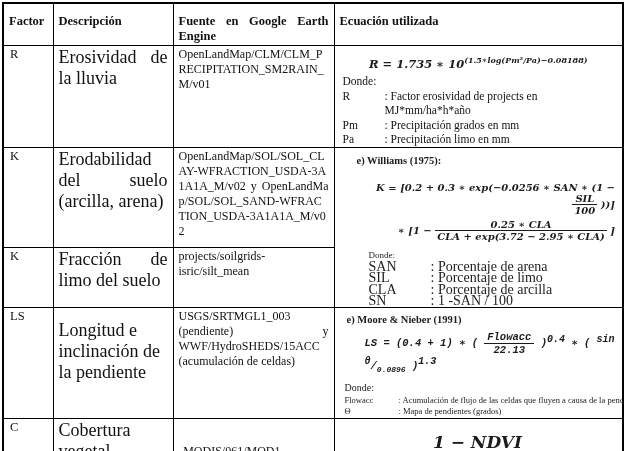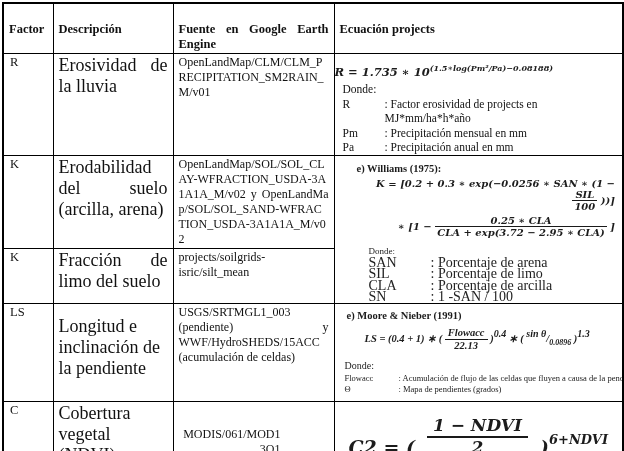--- a/index.html
+++ b/index.html
@@ -6,58 +6,58 @@
   body{
     width:624px;height:451px;background:#ffffff;overflow:hidden;
     font-family:"Liberation Serif",serif;color:#111;position:relative;
   }
   table.factors{
     position:absolute;left:2px;top:2px;width:620px;
     border-collapse:collapse;table-layout:fixed;
     border:2px solid #000;
   }
   td,th{border:1px solid #000;vertical-align:top;padding:1px 5px 1px 5px;overflow:hidden;}
-  th{font-size:12.5px;text-align:left;font-weight:bold;padding-top:18px;}
+  th{font-size:12.5px;text-align:left;font-weight:bold;padding-top:10px;}
   .justify{text-align:justify;}
   .breakall{word-break:break-all;text-align:justify;}
   .factor-cell{font-size:12.5px;padding-left:6px;}
   .desc-cell{font-size:18px;}
   .fuente-cell{font-size:12px;}
   .pad-top{padding-top:12px;margin-top:6px;}
   .narrow{display:inline-block;max-width:102px;word-break:break-all;margin-top:24px;text-align:right;}
   .eq-cell{padding:0;}
 
   
   .frac{display:inline-block;vertical-align:middle;text-align:center;line-height:1.15;}
   .frac .num{display:block;border-bottom:1px solid #1a1a1a;padding:0 3px;}
   .frac .den{display:block;padding:0 2px;}
   sup{font-size:72%;}
   sub{font-size:72%;}
 
   
-  .r-formula{margin-top:9px;font-family:"DejaVu Serif",serif;
+  .r-formula{margin-top:9px;text-align:center;font-family:"DejaVu Serif",serif;
     font-style:italic;font-weight:bold;font-size:11.5px;color:#1c1c1c;}
   .r-formula sup{font-size:8px;}
   .r-donde{margin:4px 0 2px 8px;font-size:11.5px;}
   .defrow{display:flex;margin-left:8px;font-size:11.5px;line-height:14.5px;}
   .defrow .term{flex:0 0 42px;}
 
   
   .k-title{margin:7px 0 0 22px;font-size:10.5px;font-weight:bold;color:#1c1c1c;}
   .k-line{font-family:"DejaVu Serif",serif;font-style:italic;font-weight:bold;
     font-size:10px;color:#1c1c1c;text-align:right;padding-right:7px;}
-  .k-line1{margin-top:4px;padding-left:20px;}
+  .k-line1{margin-top:16px;padding-left:20px;}
   .k-line2{margin-top:2px;}
   .k-donde{margin:7px 0 1px 34px;font-size:9px;color:#222;}
   .small-defrow{display:flex;margin-left:34px;font-size:14px;line-height:11.5px;color:#222;}
   .small-defrow .term{flex:0 0 62px;}
 
   
   .ls-title{margin:6px 0 0 12px;font-size:10.5px;font-weight:bold;color:#1c1c1c;}
-  .ls-line{margin:6px 0 8px 30px;font-family:Liberation Serif, serif;font-style:italic;
+  .ls-line{margin:6px 0 8px 30px;font-family:Liberation Mono, monospace;font-style:italic;
     font-weight:bold;font-size:10.5px;color:#1c1c1c;}
   .ls-line sup{font-size:10px;}
   .ls-line sub{font-size:8px;}
   .ls-donde{margin:7px 0 2px 10px;font-size:10px;color:#222;}
   .ls-defrow{display:flex;margin-left:10px;font-size:8.5px;line-height:11.5px;
     color:#222;white-space:nowrap;}
   .ls-defrow .term{flex:0 0 54px;}
 
   
   .c-cell-inner{display:flex;flex-direction:column;height:100%;}
@@ -76,41 +76,41 @@
       <col style="width:120px">
       <col style="width:161px">
       <col style="width:289px">
   </colgroup>
 
   <tbody>
       <tr style="height:29px">
     <th>Factor</th>
     <th>Descripción</th>
     <th class="justify">Fuente en Google Earth Engine</th>
-    <th>Ecuación projects</th>
+    <th>Ecuación utilizada</th>
   </tr>
 
   <tr style="height:89px">
     <td class="factor-cell">R</td>
     <td class="desc-cell justify">Erosividad de la lluvia</td>
     <td class="fuente-cell breakall">OpenLandMap/CLM/CLM_PRECIPITATION_SM2RAIN_M/v01</td>
     <td class="eq-cell">
       <div class="r-formula"><span>R = 1.735 ∗ 10</span><sup>(1.5∗log(Pm²/Pa)−0.08188)</sup></div>
       <div class="r-donde">Donde:</div>
       <div class="defrow">
             <span class="term">R</span>
             <span>: Factor erosividad de projects en MJ*mm/ha*h*año</span>
           </div>
       <div class="defrow">
             <span class="term">Pm</span>
-            <span>: Precipitación mensual en mm</span>
+            <span>: Precipitación grados en mm</span>
           </div>
       <div class="defrow">
             <span class="term">Pa</span>
-            <span>: Precipitación anual en mm</span>
+            <span>: Precipitación limo en mm</span>
           </div>
     </td>
   </tr>
 
   <tr style="height:87px">
     <td class="factor-cell">K</td>
     <td class="desc-cell justify">Erodabilidad del suelo (arcilla, arena)</td>
     <td class="fuente-cell breakall">OpenLandMap/SOL/SOL_CLAY-WFRACTION_USDA-3A1A1A_M/v02 y OpenLandMap/SOL/SOL_SAND-WFRACTION_USDA-3A1A1A_M/v02</td>
     <td class="eq-cell" rowspan="2">
       <div class="k-title">e) Williams (1975):</div>

